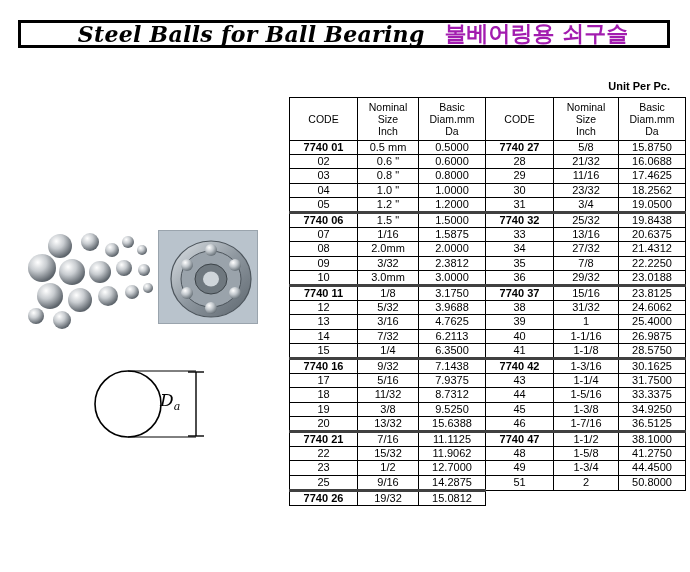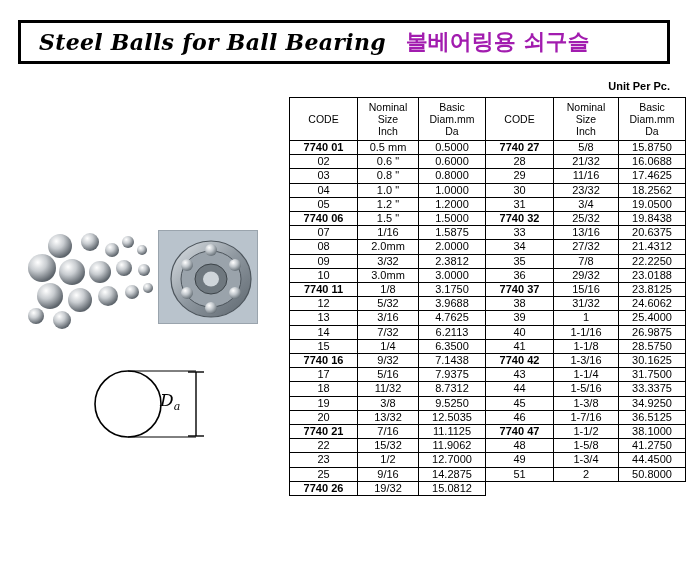--- a/index.html
+++ b/index.html
@@ -19,25 +19,26 @@
     width: 690px;
     height: 572px;
   }
 
   
   .title-banner {
     position: absolute;
     left: 18px;
     top: 20px;
     width: 652px;
-    height: 44px;
+    height: 28px;
     border: 3px solid #000;
     box-sizing: border-box;
     display: flex;
     align-items: center;
+    justify-content: center;
   }
   .title-en {
     font-family: "DejaVu Serif", serif;
     font-style: italic;
     font-weight: bold;
     font-size: 22px;
     letter-spacing: 0.3px;
     margin-left: 18px;
     color: #000;
     white-space: nowrap;
@@ -141,21 +142,21 @@
   .c-nom    { width: 56px; }
   .c-basic  { width: 62px; }
   .c-code2  { width: 63px; }
   .c-nom2   { width: 60px; }
   .c-basic2 { width: 62px; }
 
   td.code-cell { text-align: center; }
   td.bold { font-weight: bold; }
 
   tr.group-sep td {
-    border-top: 1px solid #404040;
+    border-top: 3px solid #404040;
   }
   .no-border { border: none !important; }
 </style>
 </head>
 <body>
 
 <div class="page">
 
   <div class="title-banner">
     <span class="title-en">Steel Balls for Ball Bearing</span>
@@ -410,21 +411,21 @@
             <td class="c-code code-cell">19</td>
             <td class="c-nom">3/8</td>
             <td class="c-basic">9.5250</td>
             <td class="c-code2 code-cell">45</td>
             <td class="c-nom2">1-3/8</td>
             <td class="c-basic2">34.9250</td>
           </tr>
           <tr>
             <td class="c-code code-cell">20</td>
             <td class="c-nom">13/32</td>
-            <td class="c-basic">12.5035</td>
+            <td class="c-basic">15.6388</td>
             <td class="c-code2 code-cell">46</td>
             <td class="c-nom2">1-7/16</td>
             <td class="c-basic2">36.5125</td>
           </tr>
           <tr class="group-sep">
             <td class="c-code code-cell bold">7740 21</td>
             <td class="c-nom">7/16</td>
             <td class="c-basic">11.1125</td>
             <td class="c-code2 code-cell bold">7740 47</td>
             <td class="c-nom2">1-1/2</td>

